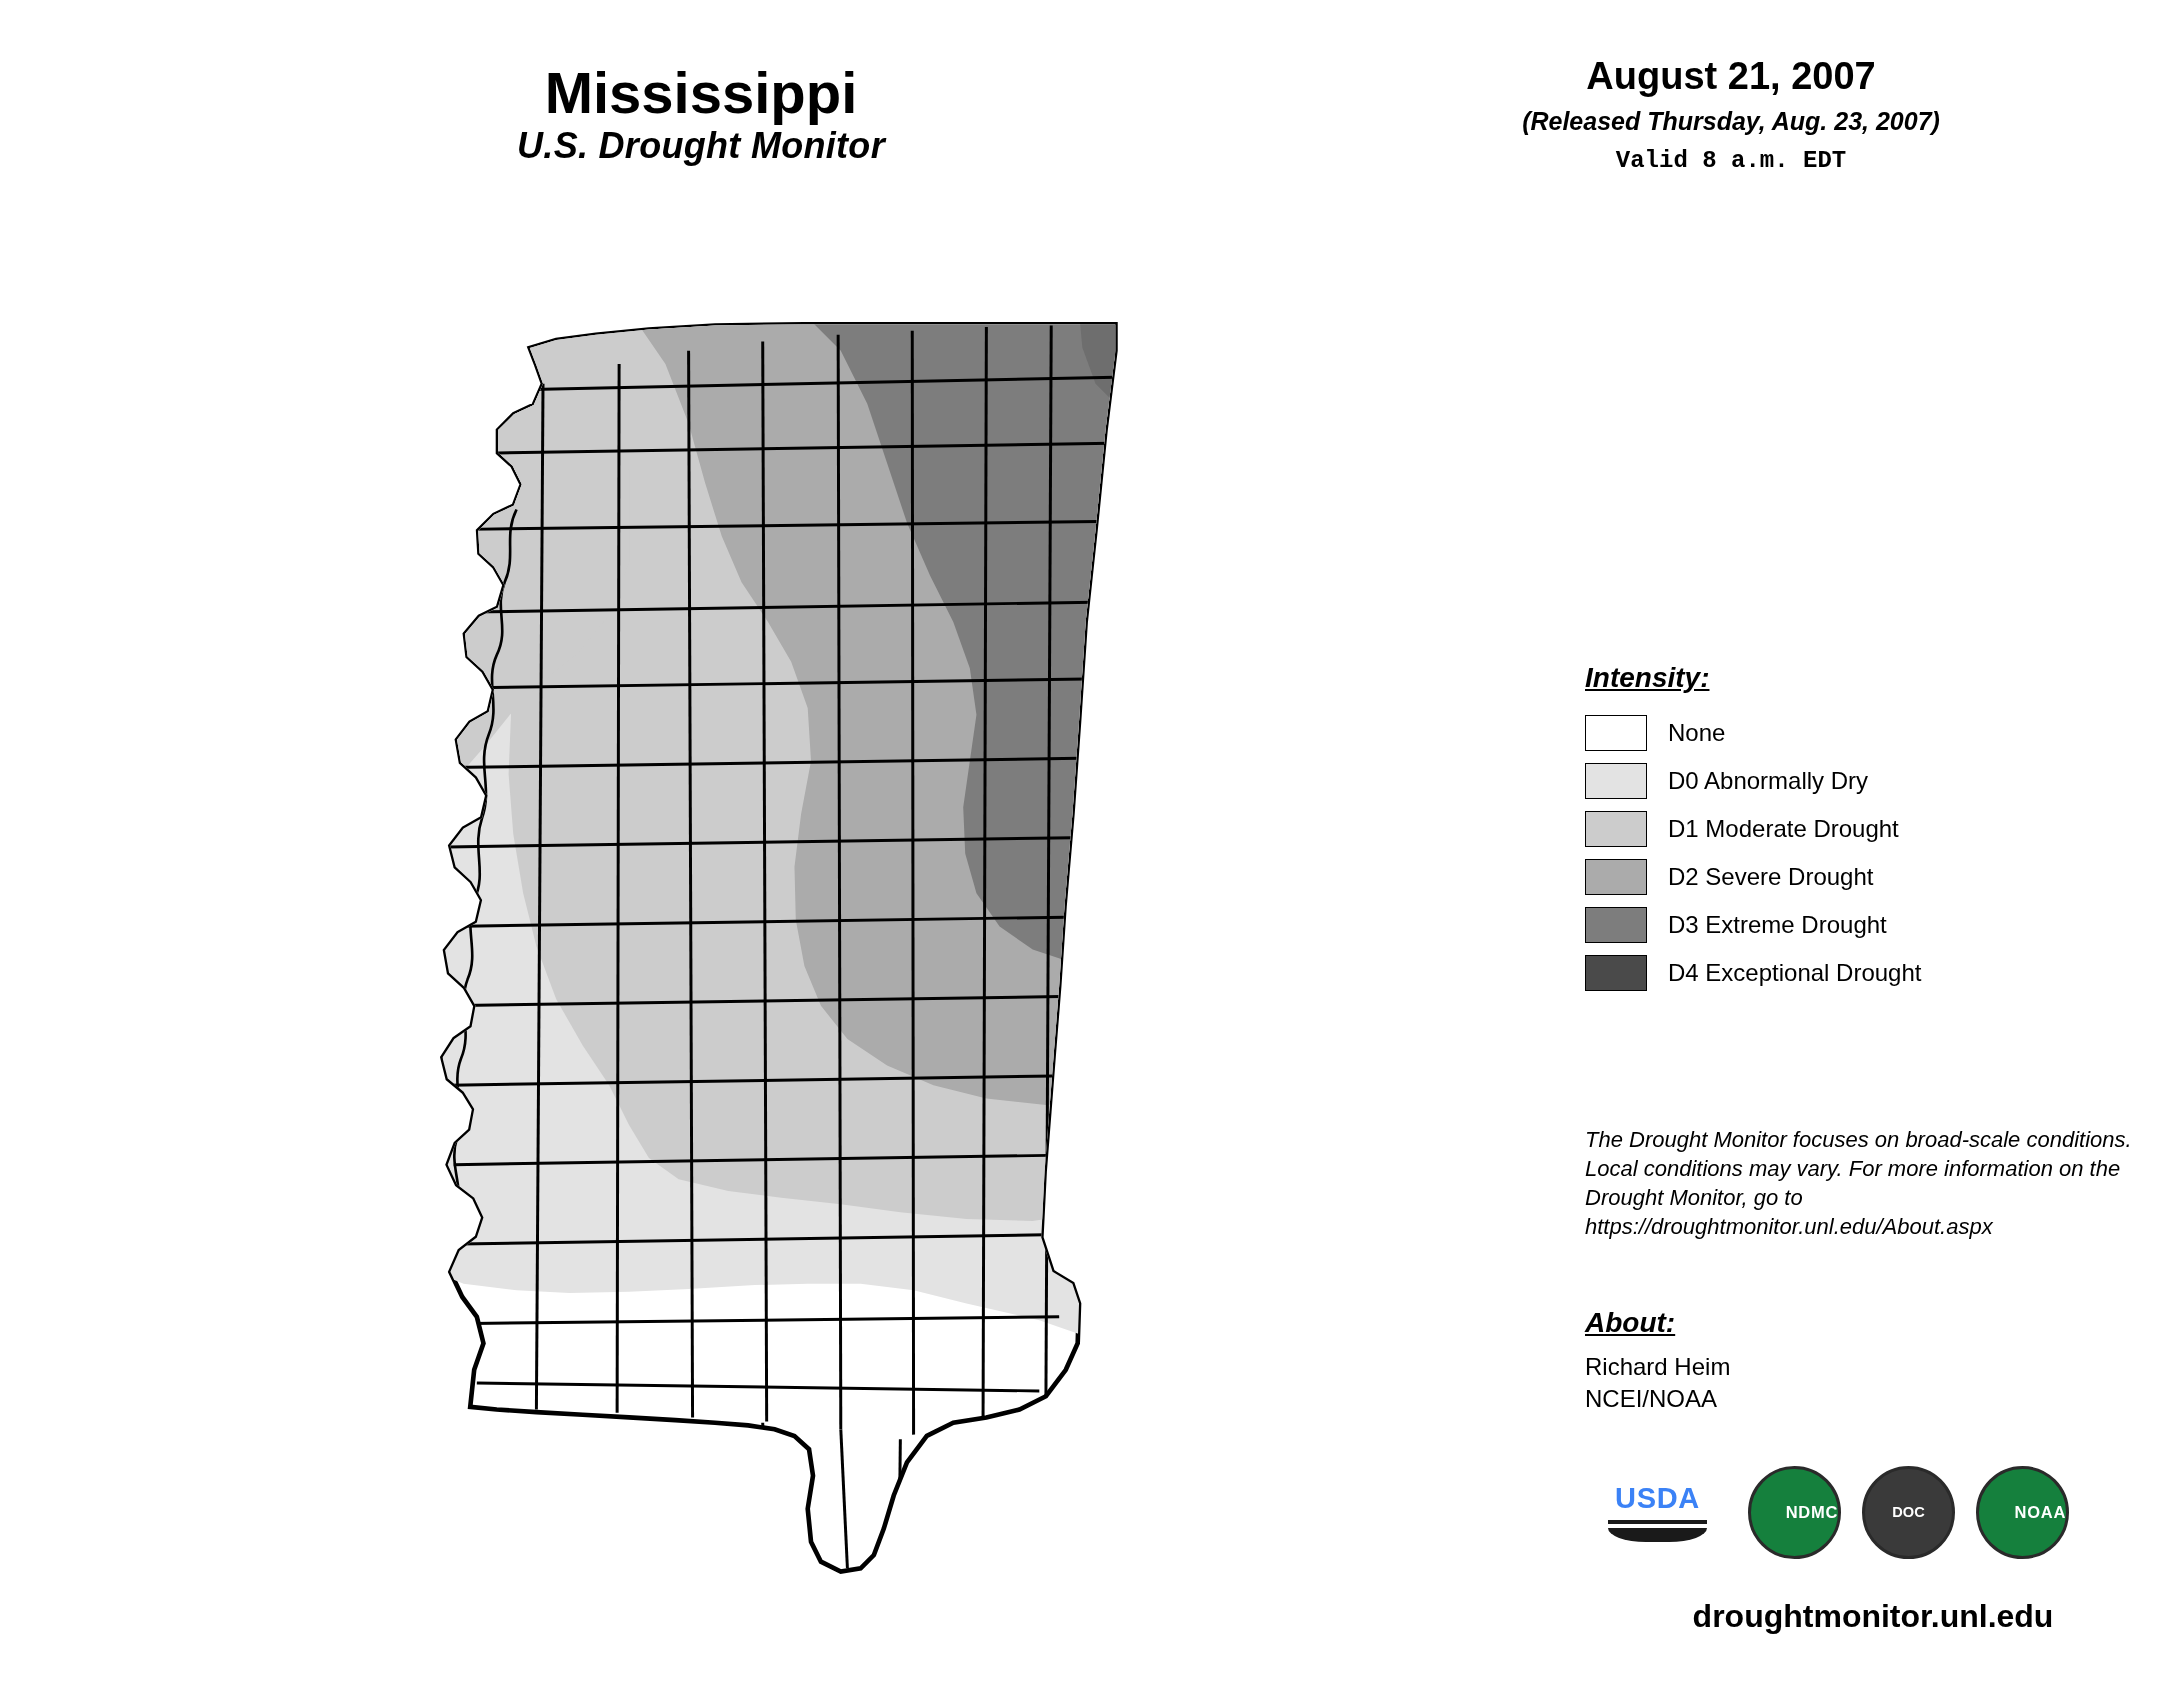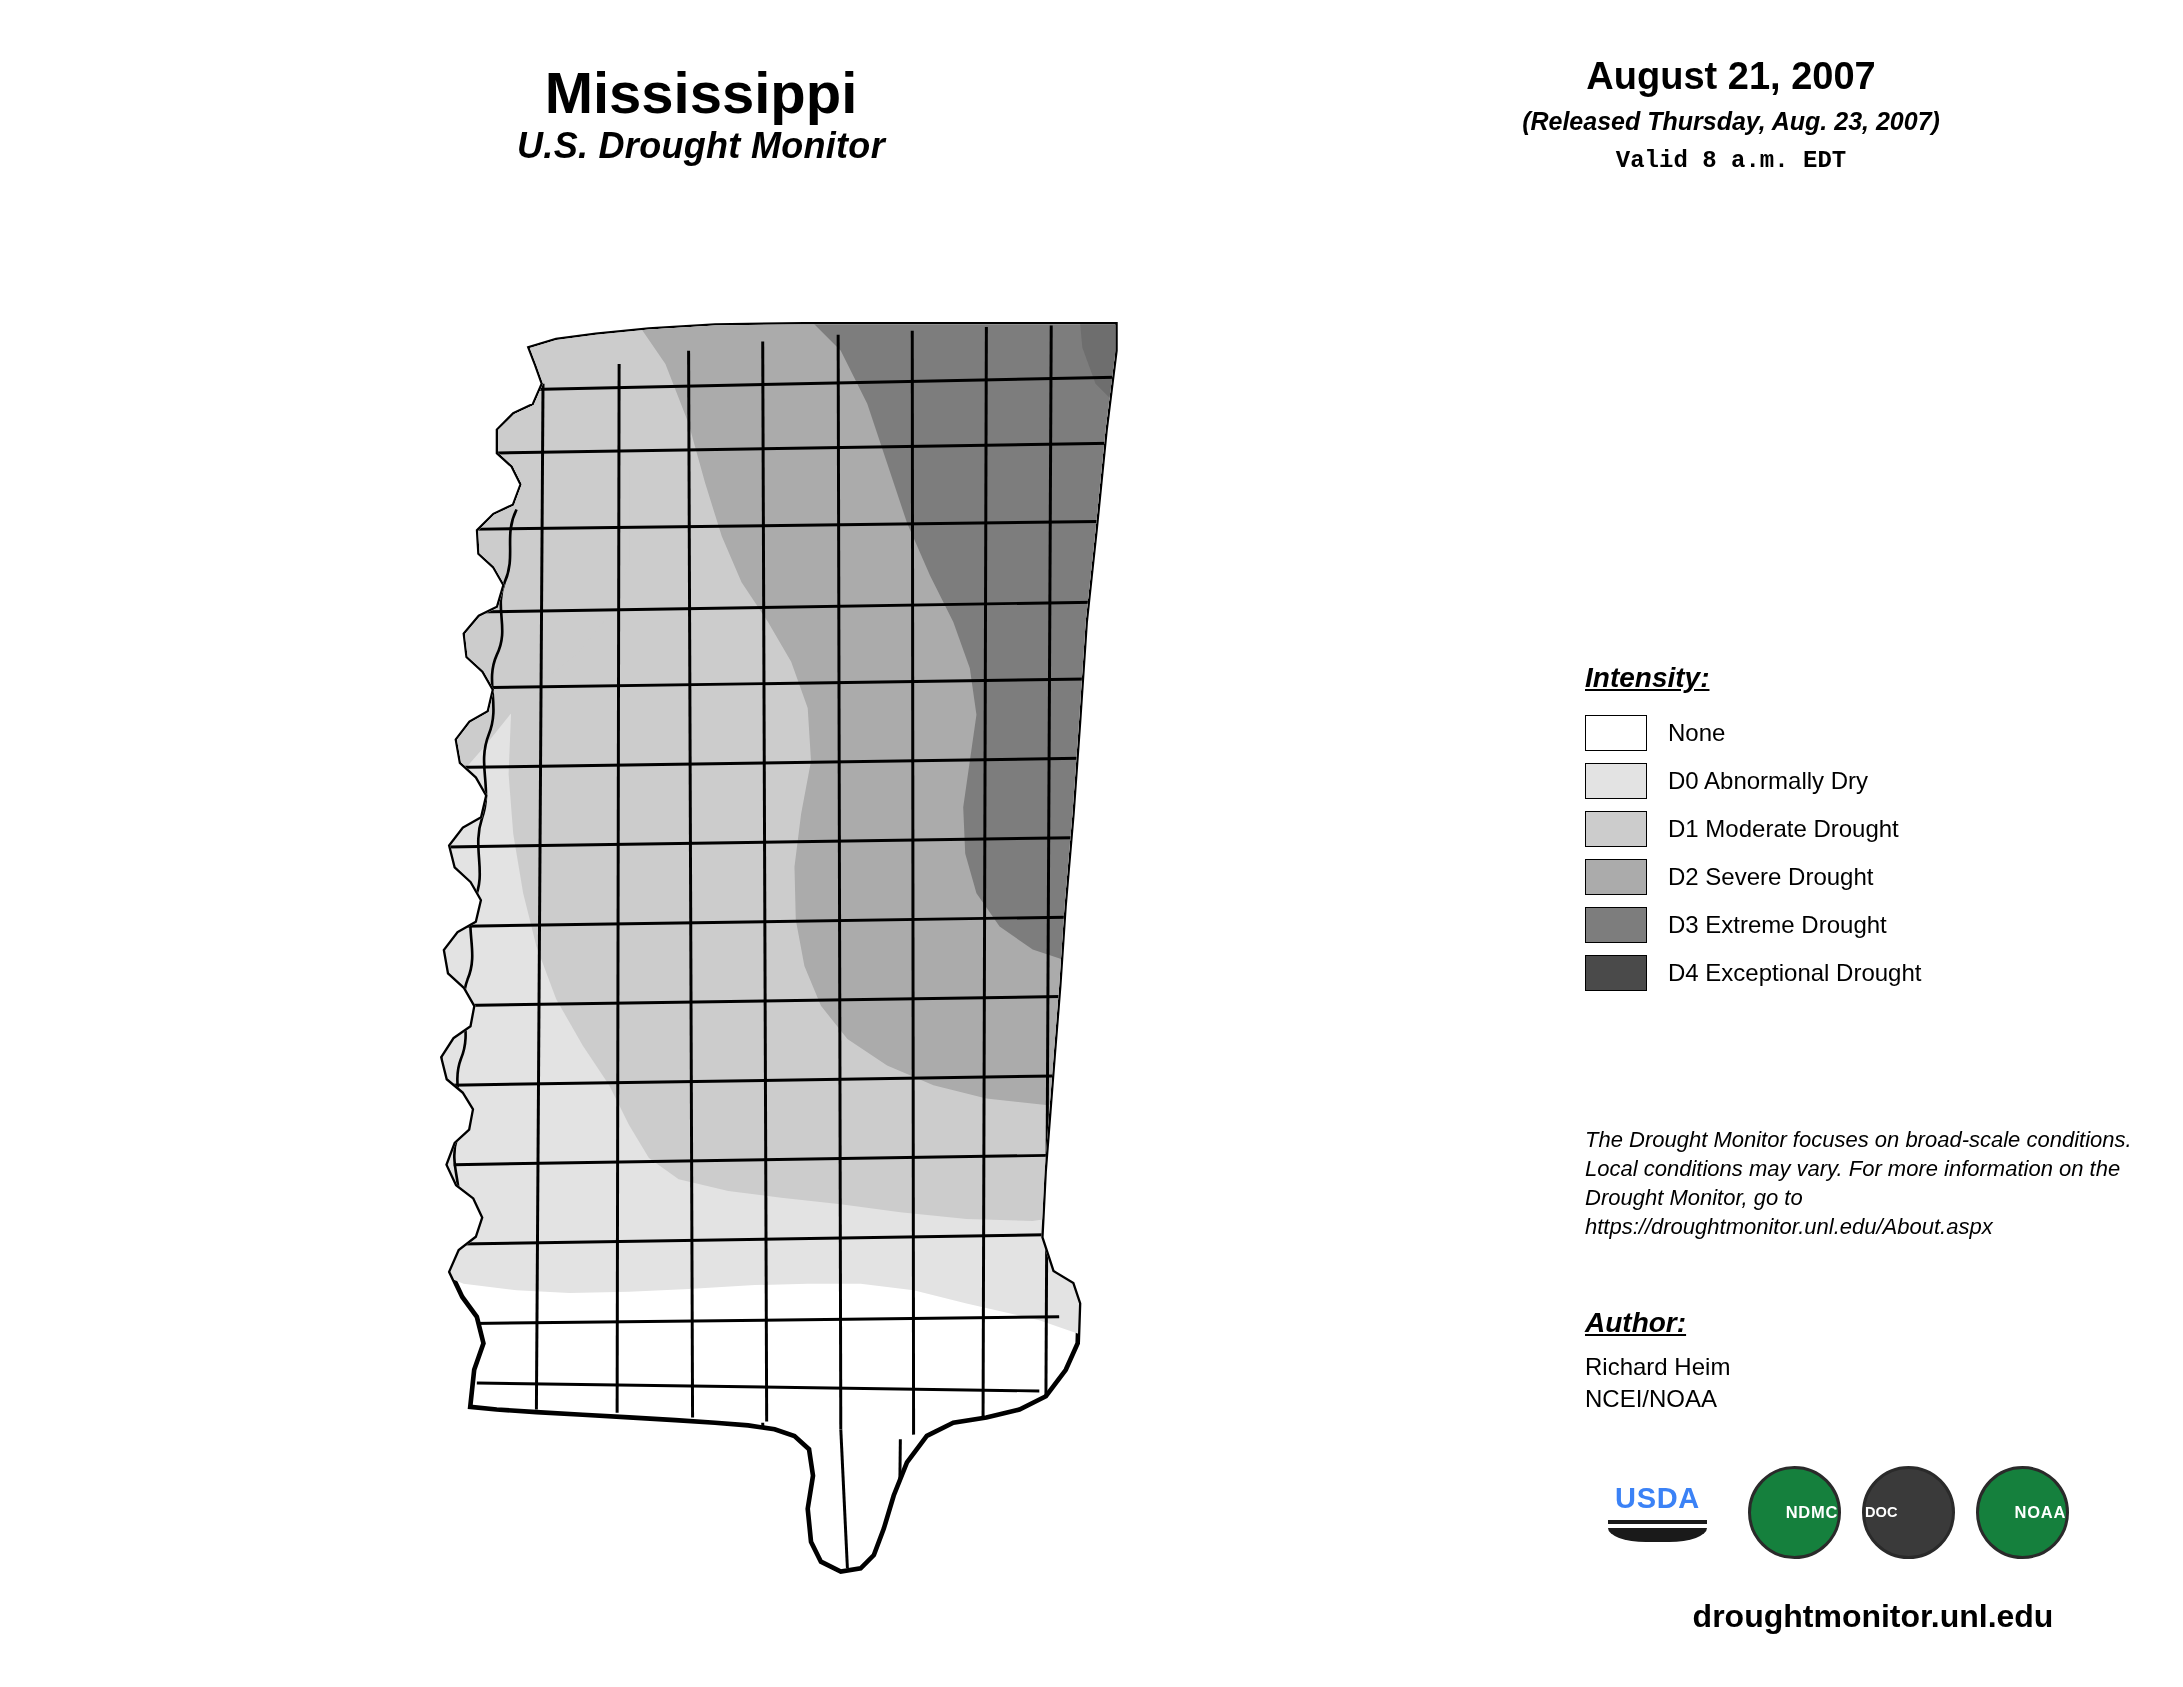--- a/index.html
+++ b/index.html
@@ -198,21 +198,21 @@
     letter-spacing: 0.7px;
   }
   .logo-shield {
     width: 93px;
     height: 93px;
     background: #3a3a3a;
     color: #fff;
     border-radius: 50%;
     display: flex;
     align-items: center;
-    justify-content: flex-start;
+    justify-content: center;
     font-size: 14.6px;
     font-weight: bold;
     text-align: center;
     border: 3.3px solid #2a2a2a;
     box-sizing: border-box;
   }
 
   #site-url {
     position: absolute;
     left: 1585px;
@@ -356,21 +356,21 @@
   </div>
   <div class="legend-row">
     <div class="legend-swatch" style="background:#4a4a4a"></div>
     <div class="legend-label">D4 Exceptional Drought</div>
   </div>
 </div>
 
 <div id="disclaimer">The Drought Monitor focuses on broad-scale conditions. Local conditions may vary. For more information on the Drought Monitor, go to https://droughtmonitor.unl.edu/About.aspx</div>
 
 <div id="author-block">
-  <div id="author-heading">Author:</div>
+  <div id="author-heading">About:</div>
   <div class="author-line">Richard Heim</div>
   <div class="author-line">NCEI/NOAA</div>
 </div>
 
 <div id="logo-row">
   <div class="logo logo-usda">
     <div class="usda-text">USDA</div>
     <div class="usda-rule"></div>
     <div class="usda-swoosh"></div>
   </div>

